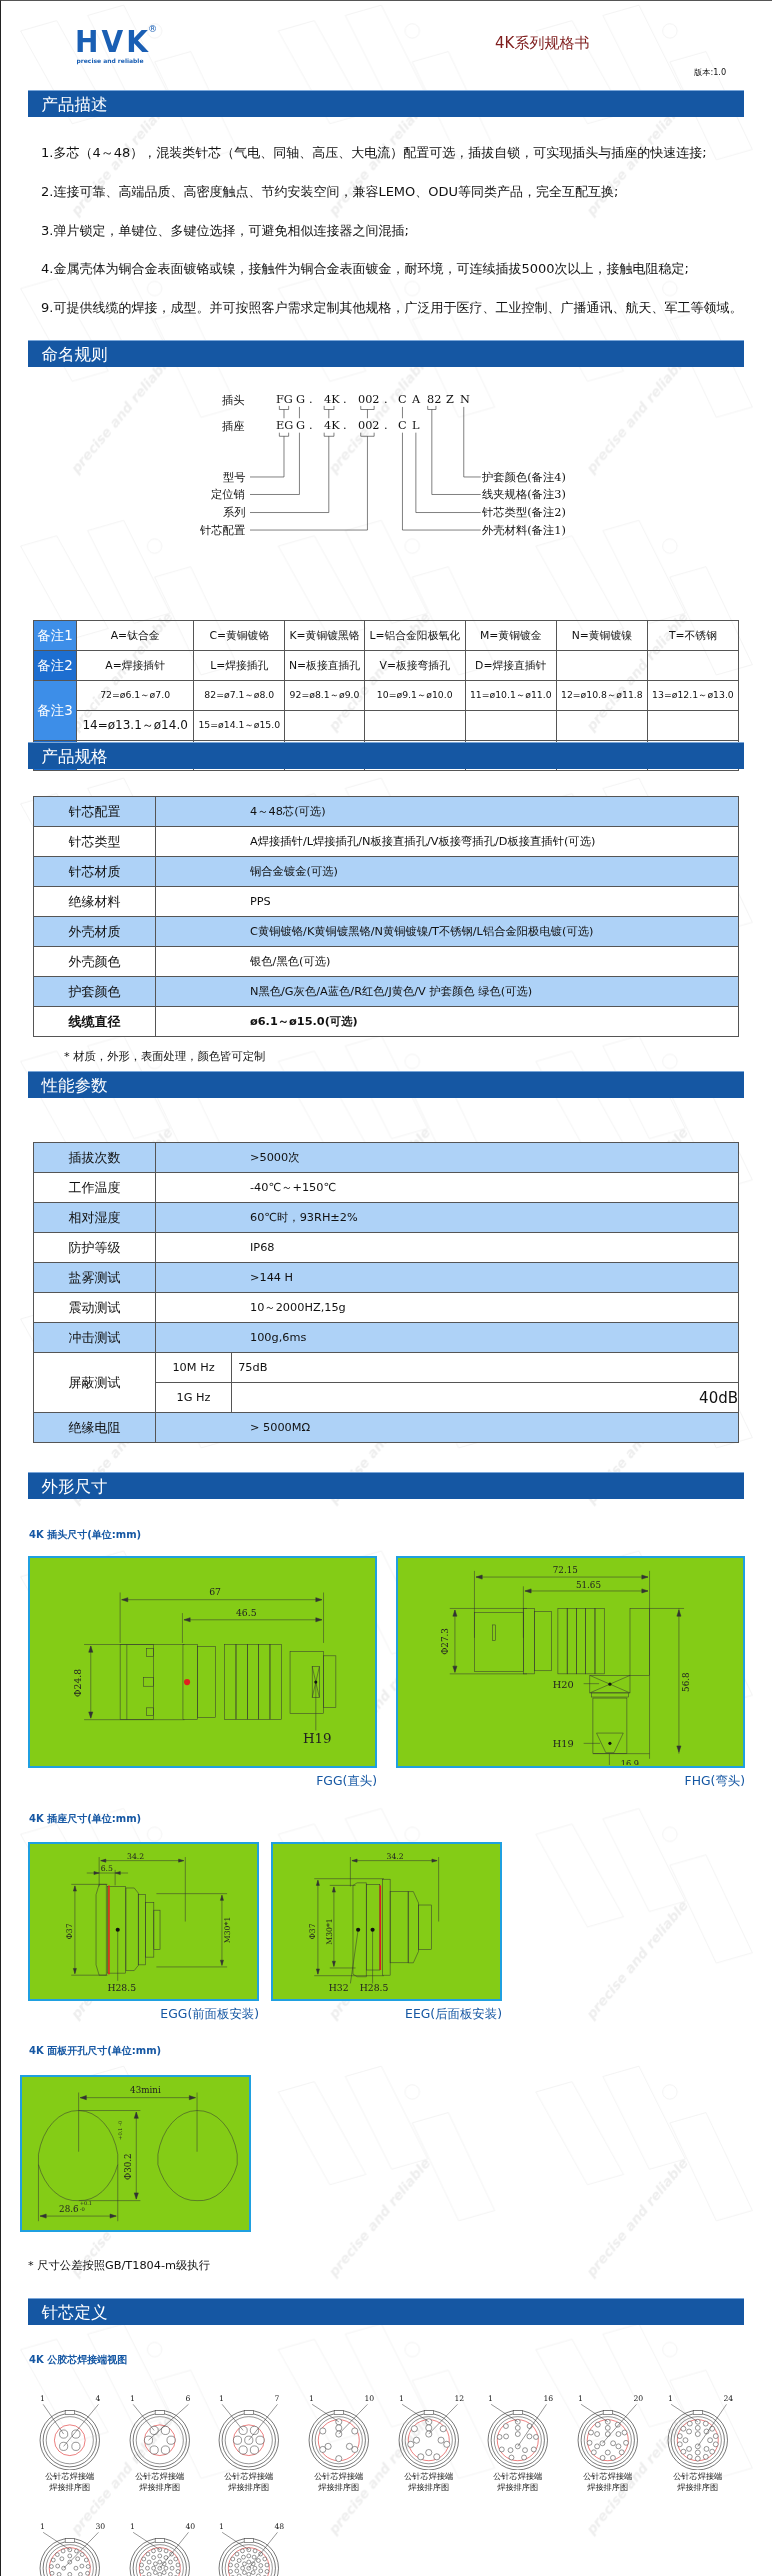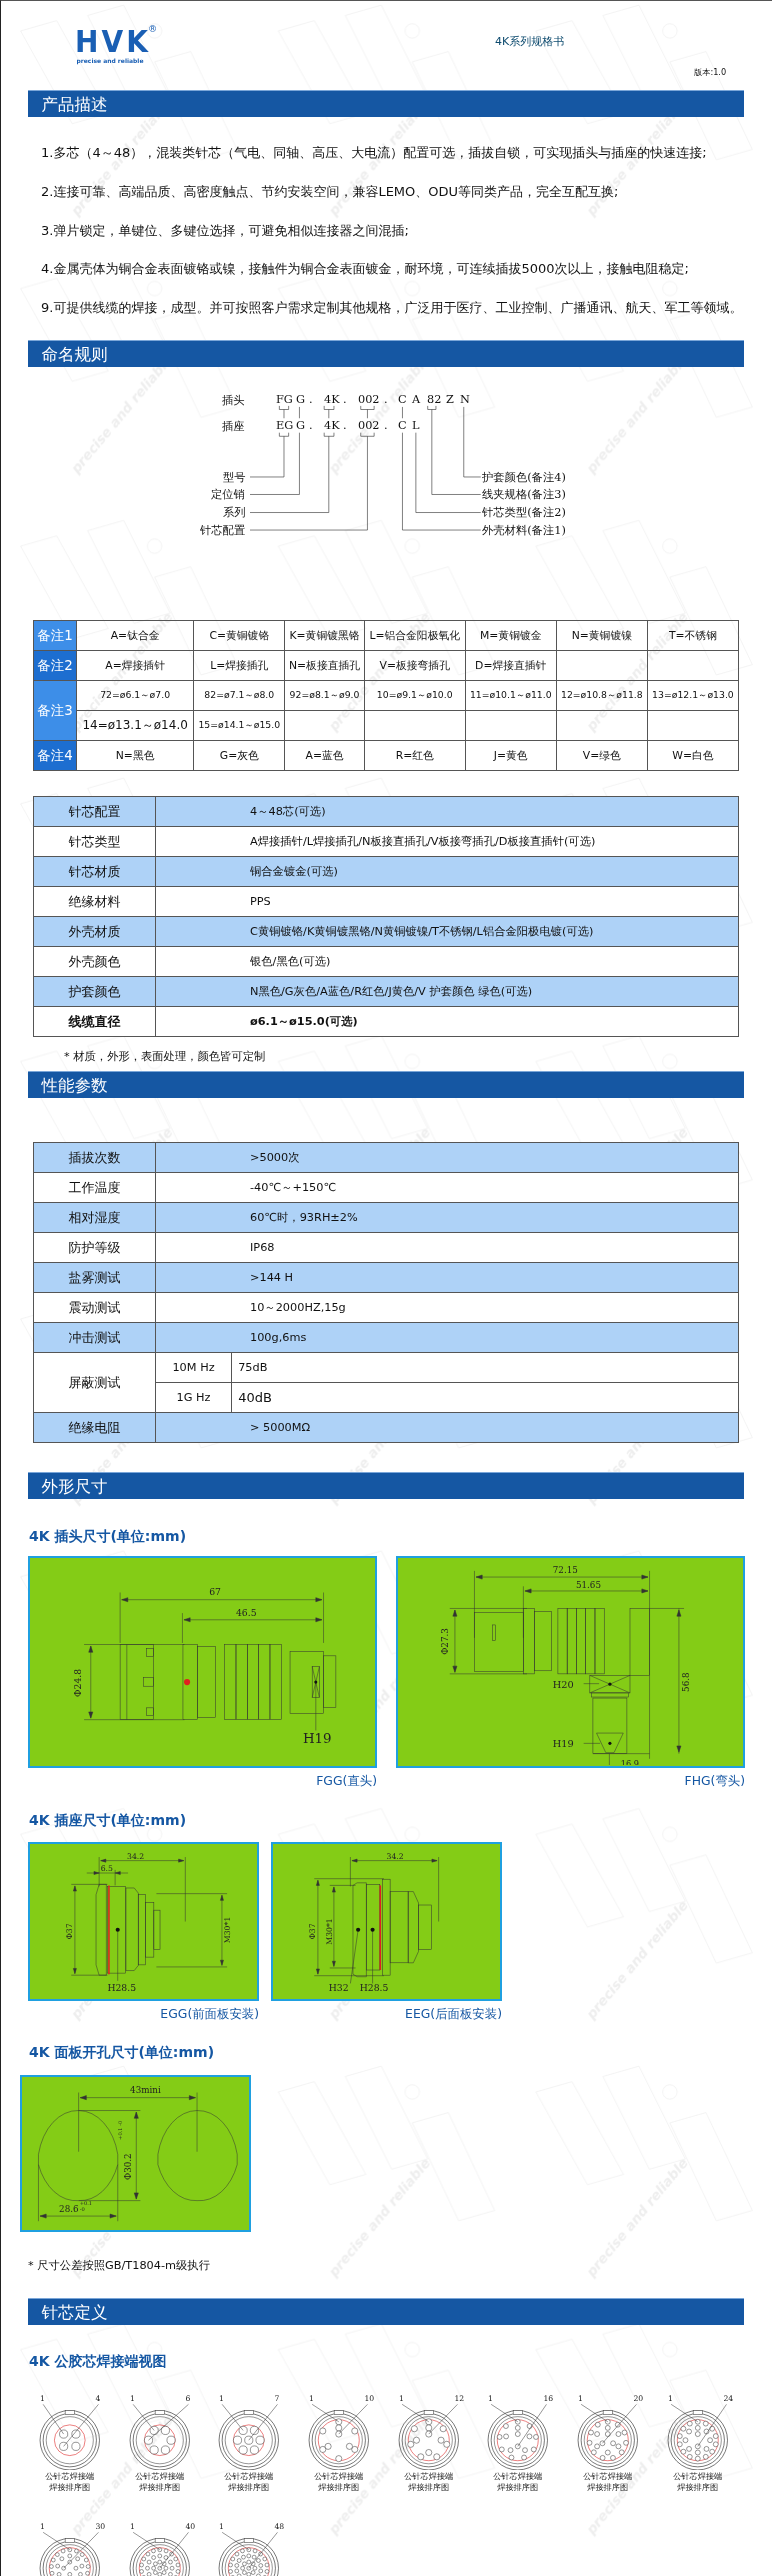--- a/index.html
+++ b/index.html
@@ -11,28 +11,28 @@
   
   .wm { position: absolute; left: 0; top: 0; width: 773px; height: 3714px; pointer-events: none; z-index: 0; }
 
   .content { position: absolute; left: 0; top: 0; width: 773px; height: 3714px; z-index: 1; }
 
   .logo { left: 75px; top: 23px; width: 90px; height: 41px; }
   .logo-hvk { position: absolute; left: 0; top: 6.2px; font-family: "DejaVu Sans", sans-serif; font-weight: bold; font-size: 28px; color: #1a5fb4; letter-spacing: 3.1px; line-height: 28px; transform: scaleY(1.05); }
   .logo-reg { position: absolute; left: 73px; top: 0; font-size: 9.3px; color: #1a5fb4; }
   .logo-tag { position: absolute; left: 1.5px; top: 34px; font-size: 6px; font-weight: bold; color: #1a5fb4; white-space: nowrap; }
 
-  .doc-title { left: 495px; top: 34px; font-size: 11px; color: #0c4a6e; }
+  .doc-title { left: 495px; top: 34px; font-size: 15px; color: #7f1d1d; }
   .version { left: 694px; top: 67px; font-size: 8.2px; color: #111; }
 
   .bar { position: absolute; left: 28px; width: 716px; height: 27px; background: #1557a3; color: #fff; font-size: 16.5px; padding-left: 13.4px; line-height: 27px; border-top: 1px solid #7aa6d8; }
 
   .desc-line { position: absolute; left: 41px; font-size: 13px; color: #111; white-space: nowrap; }
 
-  .sub-heading { position: absolute; left: 29px; font-size: 14px; color: #1557a3; font-weight: bold; }
+  .sub-heading { position: absolute; left: 29px; font-size: 10px; color: #1557a3; font-weight: bold; }
 
   table.grid { position: absolute; border-collapse: collapse; left: 33px; width: 706px; }
   table.grid td { border: 0.5px solid #555; font-size: 10.8px; }
   .lightblue { background: #aed2f7; }
   .white { background: #ffffff; }
 
   
   .note-head { background: #3d8ee8; color: #fff; font-size: 13.4px !important; text-align: center; width: 43px; }
   .note-head.alt { background: #1d6ed0; }
   .note-cell { text-align: center; font-size: 10.8px; }
@@ -201,20 +201,21 @@
       <td class="note-cell">G=灰色</td>
       <td class="note-cell">A=蓝色</td>
       <td class="note-cell">R=红色</td>
       <td class="note-cell">J=黄色</td>
       <td class="note-cell">V=绿色</td>
       <td class="note-cell">W=白色</td>
     </tr>
   </tbody>
     </table>
 
+  <div class="bar" style="top:742px;">产品规格</div>
   <table class="grid" style="top:796px;">
     <tbody>
         <tr class="lightblue" style="height:30px;">
           <td class="spec-label">针芯配置</td>
           <td class="spec-value">4～48芯(可选)</td>
         </tr>
     <tr class="white" style="height:30px;">
           <td class="spec-label">针芯类型</td>
           <td class="spec-value">A焊接插针/L焊接插孔/N板接直插孔/V板接弯插孔/D板接直插针(可选)</td>
         </tr>
@@ -282,21 +283,21 @@
           <td class="spec-label">冲击测试</td>
           <td colspan="2" class="spec-value">100g,6ms</td>
         </tr>
     <tr class="white" style="height:30px;">
       <td class="spec-label" rowspan="2">屏蔽测试</td>
       <td style="text-align:center;font-size:11.3px;">10M Hz</td>
       <td style="padding-left:6.2px;font-size:11.3px;">75dB</td>
     </tr>
     <tr class="white" style="height:30px;">
       <td style="text-align:center;font-size:11.3px;">1G Hz</td>
-      <td style="padding-left:6.2px;font-size:13px;">40dB</td>
+      <td style="padding-left:6.2px;font-size:15px;text-align:right;">40dB</td>
     </tr>
     <tr class="lightblue" style="height:30px;">
           <td class="spec-label">绝缘电阻</td>
           <td colspan="2" class="spec-value">&gt; 5000MΩ</td>
         </tr>
   </tbody>
     </table>
 
   <div class="bar" style="top:1472px;">外形尺寸</div>
   <div class="sub-heading" style="top:1528px;">4K 插头尺寸(单位:mm)</div>

